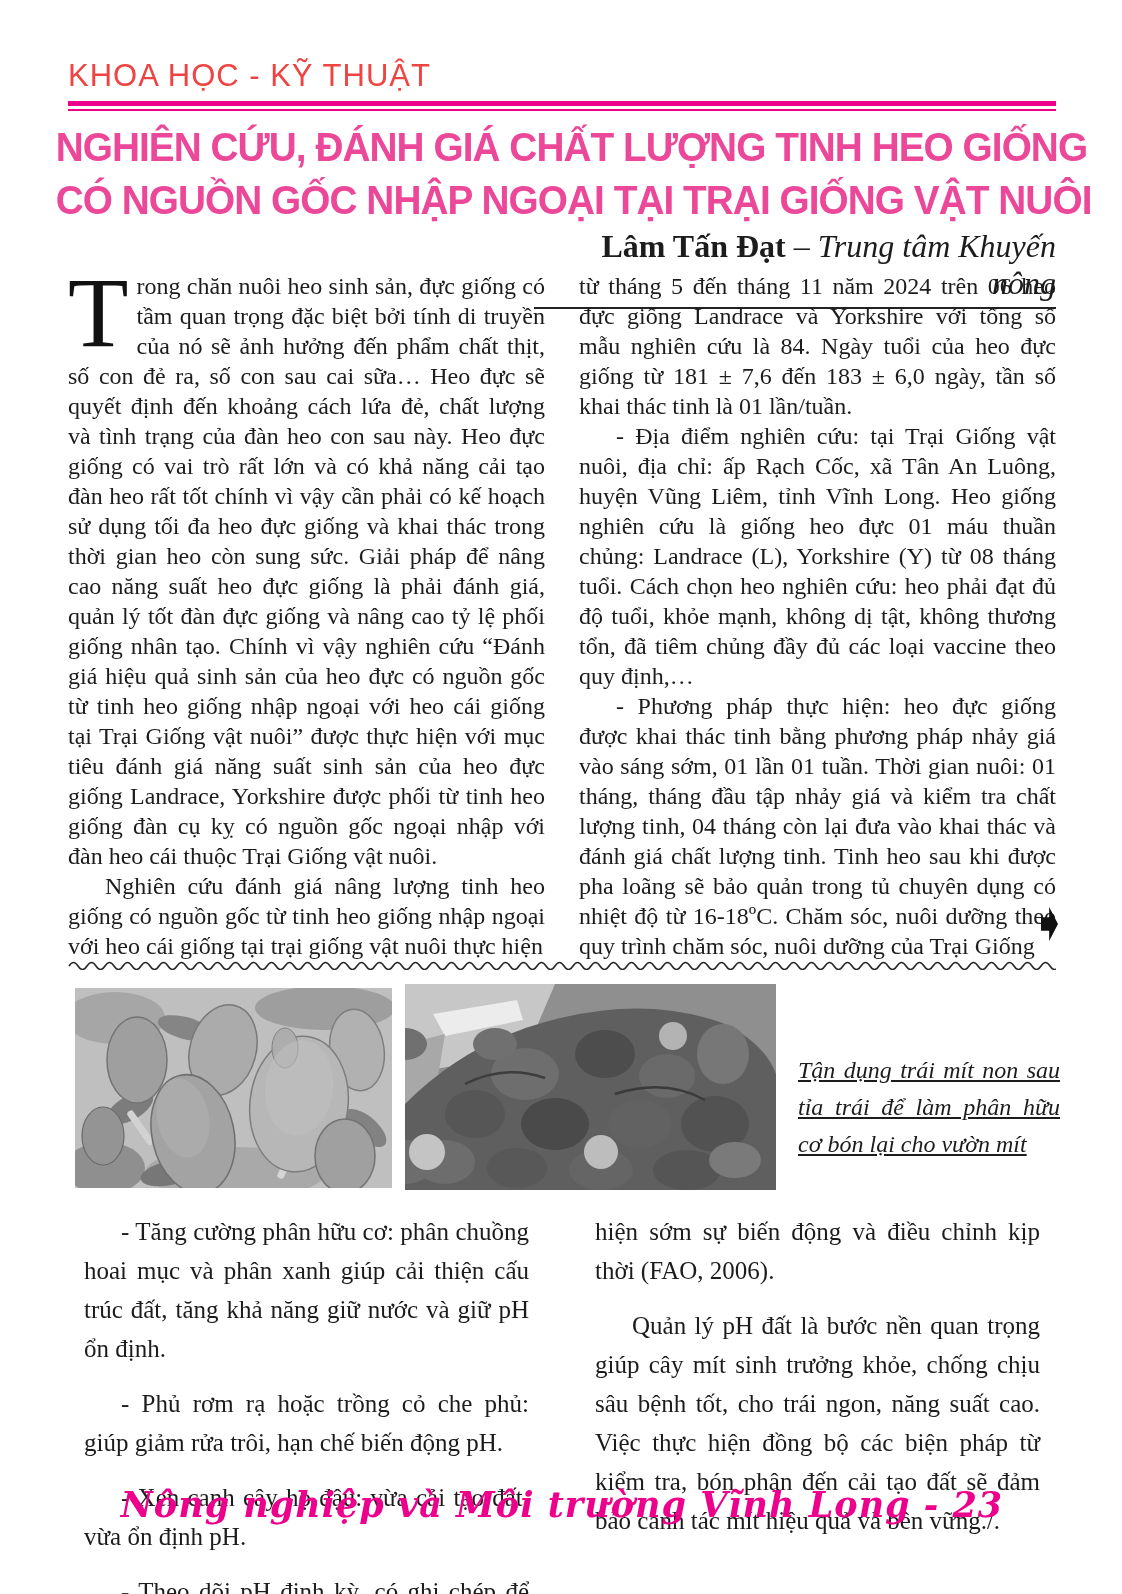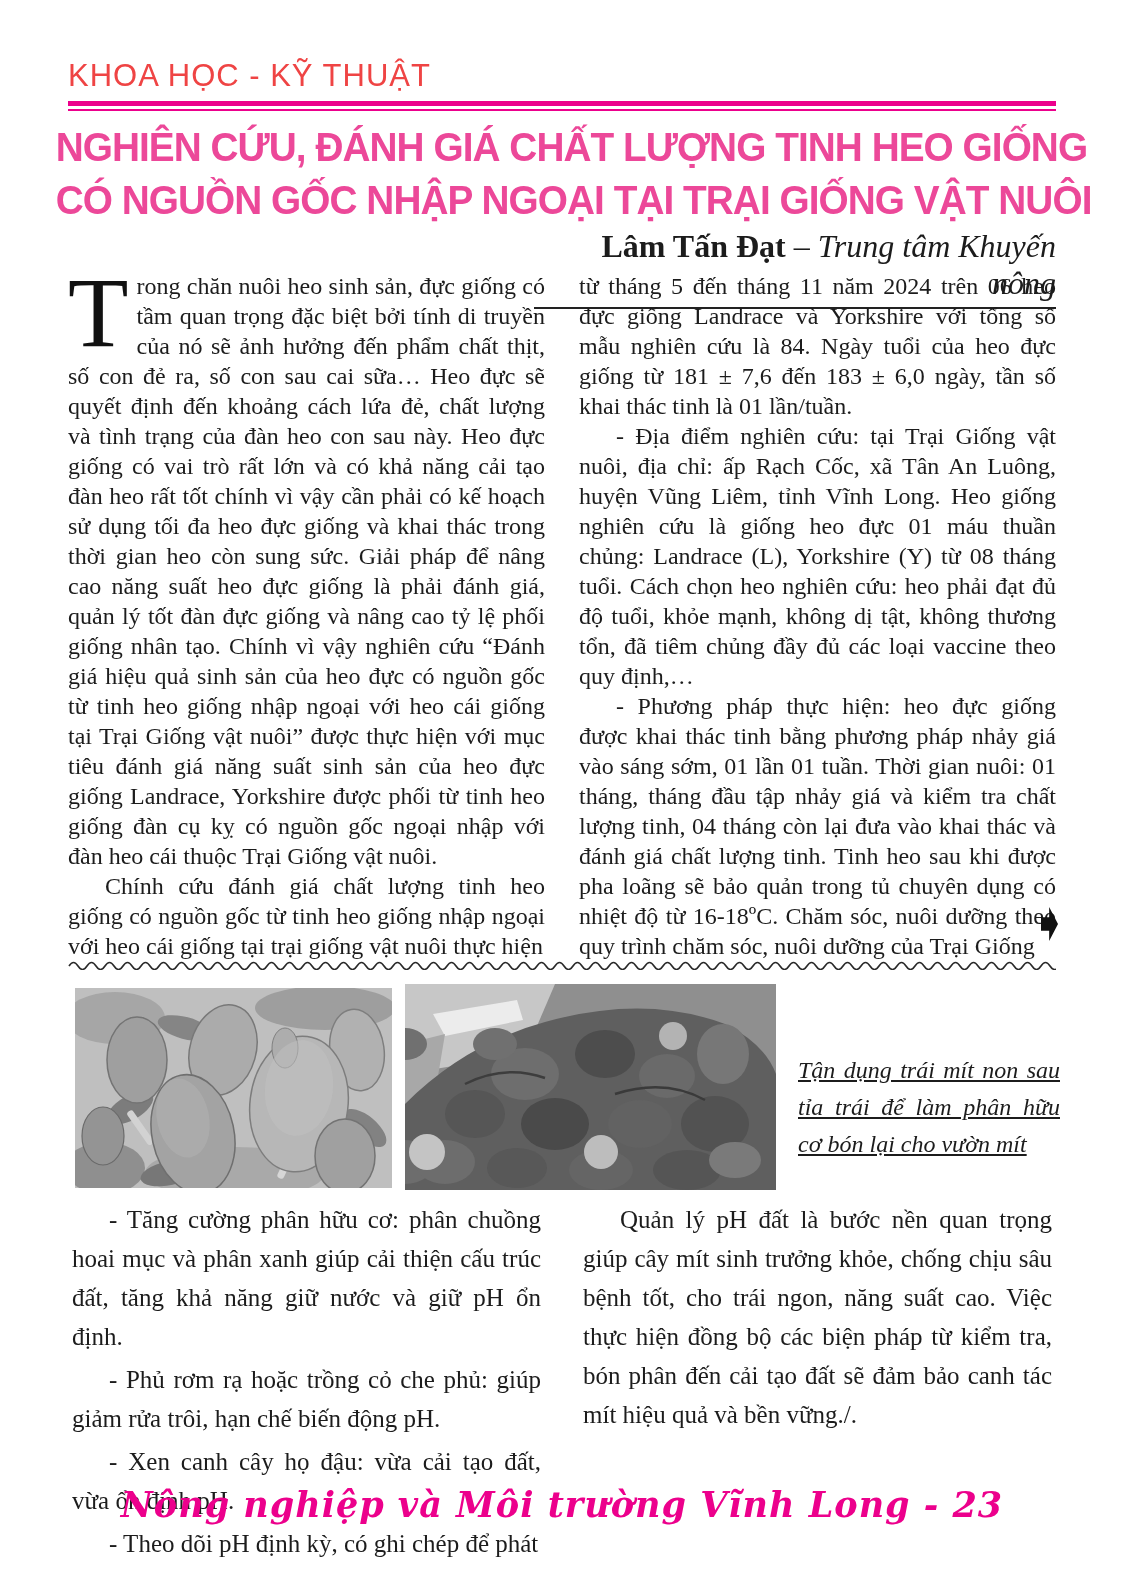--- a/index.html
+++ b/index.html
@@ -65,21 +65,21 @@
   .fig-caption{
     position:absolute;left:798px;top:1052px;width:262px;
     font-style:italic;font-size:24px;line-height:37px;text-align:justify;text-decoration:underline;
   }
   
   .cols-bottom{
     position:absolute;left:68px;top:1196px;width:988px;
     display:flex;gap:34px;
   }
   .cols-bottom .col{width:477px;font-size:25px;line-height:39px;text-align:justify;}
-  .cols-bottom p{margin:4px;}
+  .cols-bottom p{margin:16px;}
   
   .footer{
     position:absolute;left:68px;top:1484px;width:988px;
     text-align:center;color:#ec008c;
     font-family:"DejaVu Serif", serif;
     font-style:italic;font-weight:bold;font-size:35px;letter-spacing:1px;
   }
 </style>
 </head>
 <body>
@@ -94,21 +94,21 @@
     <div class="tline">CÓ NGUỒN GỐC NHẬP NGOẠI TẠI TRẠI GIỐNG VẬT NUÔI</div>
   </div>
 
   <div class="byline">
     <span class="author">Lâm Tấn Đạt</span><span> – </span><span class="affil">Trung tâm Khuyến nông</span>
   </div>
 
   <div class="cols-top">
     <div class="col">
       <p><span class="dropcap">T</span><span>rong chăn nuôi heo sinh sản, đực giống có tầm quan trọng đặc biệt bởi tính di truyền của nó sẽ ảnh hưởng đến phẩm chất thịt, số con đẻ ra, số con sau cai sữa… Heo đực sẽ quyết định đến khoảng cách lứa đẻ, chất lượng và tình trạng của đàn heo con sau này. Heo đực giống có vai trò rất lớn và có khả năng cải tạo đàn heo rất tốt chính vì vậy cần phải có kế hoạch sử dụng tối đa heo đực giống và khai thác trong thời gian heo còn sung sức. Giải pháp để nâng cao năng suất heo đực giống là phải đánh giá, quản lý tốt đàn đực giống và nâng cao tỷ lệ phối giống nhân tạo. Chính vì vậy nghiên cứu “Đánh giá hiệu quả sinh sản của heo đực có nguồn gốc từ tinh heo giống nhập ngoại với heo cái giống tại Trại Giống vật nuôi” được thực hiện với mục tiêu đánh giá năng suất sinh sản của heo đực giống Landrace, Yorkshire được phối từ tinh heo giống đàn cụ kỵ có nguồn gốc ngoại nhập với đàn heo cái thuộc Trại Giống vật nuôi.</span></p>
-      <p class="indent">Chính cứu đánh giá chất lượng tinh heo giống có nguồn gốc từ tinh heo giống nhập ngoại với heo cái giống tại trại giống vật nuôi thực hiện</p>
+      <p class="indent">Nghiên cứu đánh giá nâng lượng tinh heo giống có nguồn gốc từ tinh heo giống nhập ngoại với heo cái giống tại trại giống vật nuôi thực hiện</p>
     </div>
     <div class="col">
       <p>từ tháng 5 đến tháng 11 năm 2024 trên 06 heo đực giống Landrace và Yorkshire với tổng số mẫu nghiên cứu là 84. Ngày tuổi của heo đực giống từ 181 ± 7,6 đến 183 ± 6,0 ngày, tần số khai thác tinh là 01 lần/tuần.</p>
       <p class="indent"><span class="lead-italic">- Địa điểm nghiên cứu:</span><span> tại Trại Giống vật nuôi, địa chỉ: ấp Rạch Cốc, xã Tân An Luông, huyện Vũng Liêm, tỉnh Vĩnh Long. Heo giống nghiên cứu là giống heo đực 01 máu thuần chủng: Landrace (L), Yorkshire (Y) từ 08 tháng tuổi. Cách chọn heo nghiên cứu: heo phải đạt đủ độ tuổi, khỏe mạnh, không dị tật, không thương tổn, đã tiêm chủng đầy đủ các loại vaccine theo quy định,…</span></p>
       <p class="indent"><span class="lead-italic">- Phương pháp thực hiện:</span><span> heo đực giống được khai thác tinh bằng phương pháp nhảy giá vào sáng sớm, 01 lần 01 tuần. Thời gian nuôi: 01 tháng, tháng đầu tập nhảy giá và kiểm tra chất lượng tinh, 04 tháng còn lại đưa vào khai thác và đánh giá chất lượng tinh. Tinh heo sau khi được pha loãng sẽ bảo quản trong tủ chuyên dụng có nhiệt độ từ 16-18ºC. Chăm sóc, nuôi dưỡng theo quy trình chăm sóc, nuôi dưỡng của Trại Giống</span></p>
     </div>
   </div>
 
   <div class="cont-arrow"></div>
 
@@ -173,19 +173,20 @@
   <div class="fig-caption">Tận dụng trái mít non sau tỉa trái để làm phân hữu cơ bón lại cho vườn mít</div>
 
   <div class="cols-bottom">
     <div class="col">
       <p class="indent">- Tăng cường phân hữu cơ: phân chuồng hoai mục và phân xanh giúp cải thiện cấu trúc đất, tăng khả năng giữ nước và giữ pH ổn định.</p>
       <p class="indent">- Phủ rơm rạ hoặc trồng cỏ che phủ: giúp giảm rửa trôi, hạn chế biến động pH.</p>
       <p class="indent">- Xen canh cây họ đậu: vừa cải tạo đất, vừa ổn định pH.</p>
       <p class="indent">- Theo dõi pH định kỳ, có ghi chép để phát</p>
     </div>
     <div class="col">
+      <p>hiện sớm sự biến động và điều chỉnh kịp thời (FAO, 2006).</p>
       <p class="indent">Quản lý pH đất là bước nền quan trọng giúp cây mít sinh trưởng khỏe, chống chịu sâu bệnh tốt, cho trái ngon, năng suất cao. Việc thực hiện đồng bộ các biện pháp từ kiểm tra, bón phân đến cải tạo đất sẽ đảm bảo canh tác mít hiệu quả và bền vững./.</p>
     </div>
   </div>
 
   <div class="footer">Nông nghiệp và Môi trường Vĩnh Long - 23</div>
 
 </div>
 
 </body></html>

